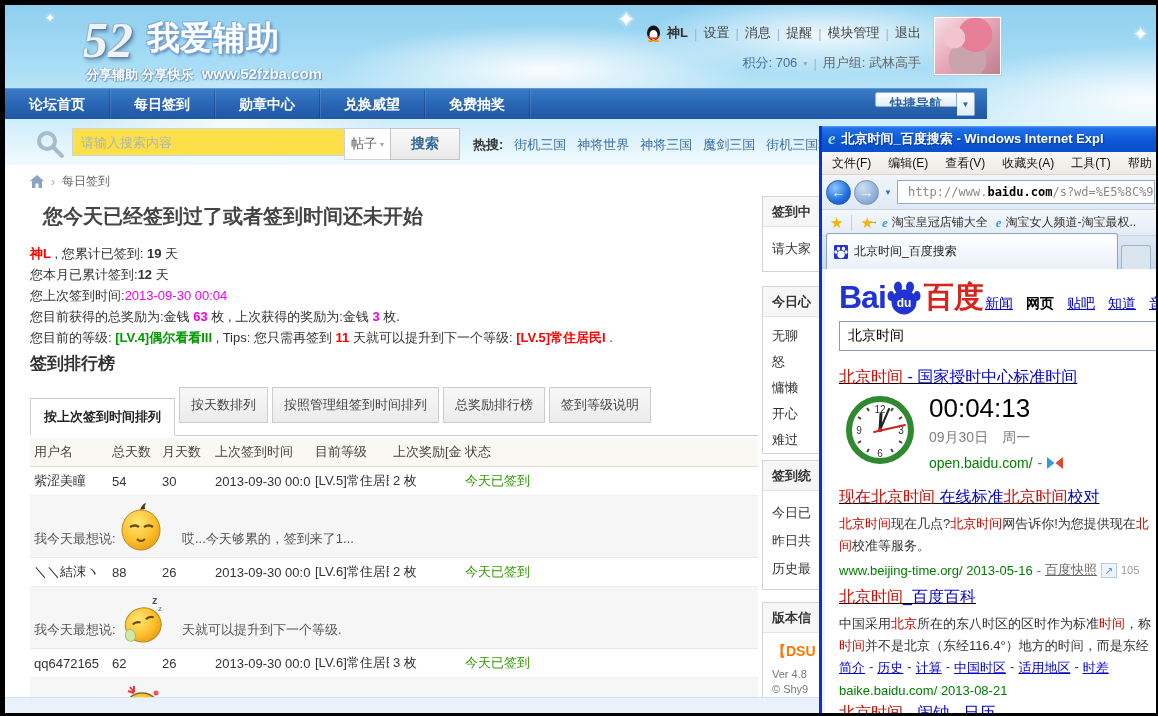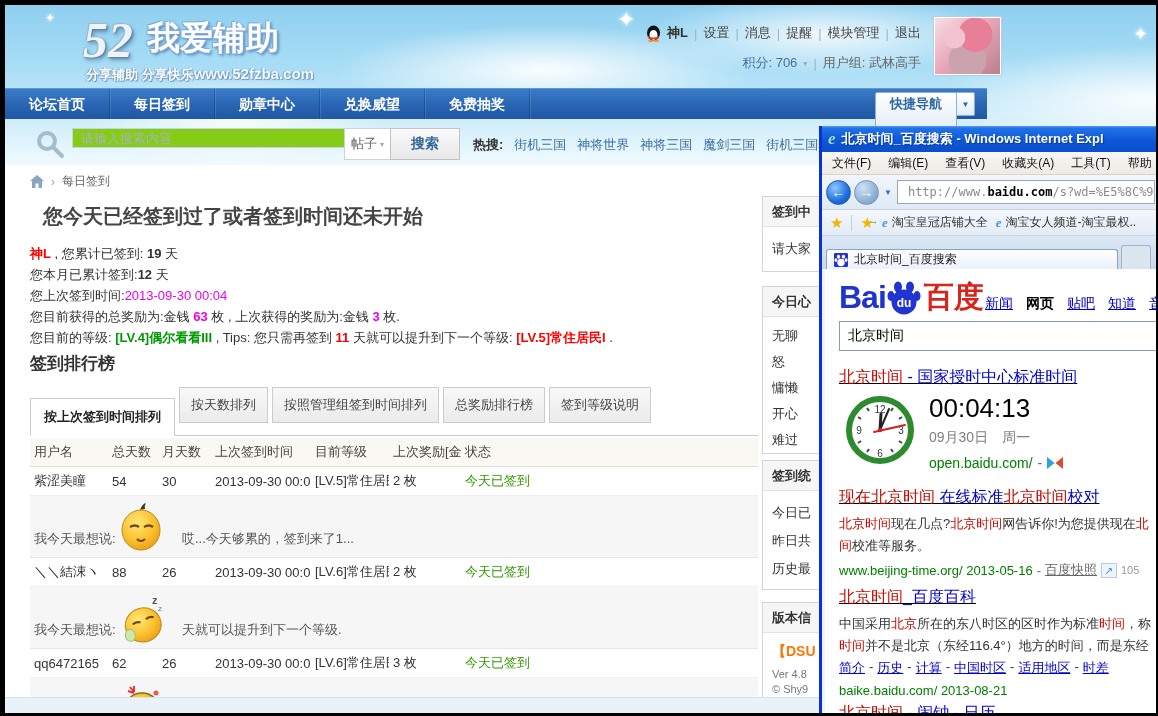--- a/index.html
+++ b/index.html
@@ -31,21 +31,21 @@
     font-family:"Liberation Serif","DejaVu Serif",serif;
     font-style:italic; font-weight:bold; font-size:50px; color:#eef3f8;
     text-shadow:-1px -1px 0 #9fb6cc, 1px 1px 2px #5a7a9a, 2px 3px 4px rgba(40,80,120,.5);
   }
   .logo-title {
     font-size:33px; font-weight:bold; color:#fff; margin-left:14px; vertical-align:8px;
     text-shadow:-1px -1px 0 #7fa8d8, 1px 1px 0 #7fa8d8, -1px 1px 0 #7fa8d8, 2px 2px 3px #5580b5;
   }
   .logo-sub { position:absolute; left:81px; top:60px; font-size:13px; font-weight:bold; color:#fff;
     text-shadow:1px 1px 1px #6f95c0, -1px 0 1px #6f95c0; }
-  .logo-url { font-size:15px; color:#f4fbff; }
+  .logo-url { font-size:15px; margin-left:8px; color:#f4fbff; }
 
   
   .user-line1 { position:absolute; top:19px; right:235px; font-size:13px; color:#444; display:flex; align-items:center; gap:6px; }
   .user-line1 .sep, .user-line2 .sep { color:#9fb6c8; }
   .user-name { font-weight:bold; color:#333; }
   .ulink { color:#444; cursor:pointer; }
   .user-line2 { position:absolute; top:49px; right:235px; font-size:13px; color:#666; display:flex; align-items:center; gap:6px; }
   .score-val { color:#486f9e; }
   .mini-arrow { font-size:8px; color:#9aa7b5; }
   .avatar {
@@ -63,33 +63,33 @@
     position:absolute; left:0; top:83px; width:982px; height:31px;
     background:linear-gradient(180deg,#3a7cc8 0%,#2a66b4 50%,#1f57a4 100%);
     border-top:1px solid #5e97d6; display:flex; align-items:stretch;
   }
   .nav-item {
     padding:0 24px; line-height:30px; color:#fff; font-weight:bold; font-size:14px;
     border-right:1px solid rgba(0,20,60,.25); box-shadow:1px 0 0 rgba(255,255,255,.12); cursor:pointer;
   }
   .quicknav { position:absolute; right:12px; top:3px; display:flex; }
   .quicknav-btn {
-    height:40px; line-height:22px; padding:0 14px; font-size:13px; font-weight:bold; color:#2d66a5;
+    height:15px; line-height:22px; padding:0 14px; font-size:13px; font-weight:bold; color:#2d66a5;
     background:linear-gradient(180deg,#ffffff,#e2ecf7); border:1px solid #8fb0d4; border-radius:2px 0 0 2px; cursor:pointer;
   }
   .quicknav-arrow {
     width:18px; height:24px; border:1px solid #8fb0d4; border-left:none; border-radius:0 2px 2px 0;
     background:linear-gradient(180deg,#ffffff,#e2ecf7); color:#2d66a5; font-size:8px; text-align:center; line-height:24px; cursor:pointer;
   }
 
   
   .mag-icon { position:absolute; left:30px; top:124px; }
   .search-input {
-    position:absolute; left:67px; top:123px; width:272px; height:20px;
-    border:1px solid #c9d4dd; border-right:none; background:#84cc16; padding:0 8px;
+    position:absolute; left:67px; top:123px; width:272px; height:28px;
+    border:1px solid #c9d4dd; border-right:none; background:#fde047; padding:0 8px;
     font-size:13px; color:#333; font-family:inherit; outline:none;
   }
   .search-input::placeholder { color:#a9b4bd; }
   .search-scope {
     position:absolute; left:339px; top:123px; width:46px; height:32px; background:#fff;
     border:1px solid #c9d4dd; border-right:none; font-size:13px; color:#666;
     display:flex; align-items:center; justify-content:center; gap:3px; cursor:pointer;
   }
   .search-btn {
     position:absolute; left:385px; top:123px; width:70px; height:32px;
@@ -170,21 +170,21 @@
   .addr-domain { color:#000; font-weight:bold; }
   .ie-fav { height:26px; background:linear-gradient(180deg,#f4f7fb,#e3ecf6); border-bottom:1px solid #c8d4e2;
     display:flex; align-items:center; gap:8px; padding:0 8px; font-size:12px; color:#333; overflow:hidden; }
   .fav-star { color:#f5b400; font-size:15px; cursor:pointer; }
   .fav-add { position:relative; cursor:pointer; }
   .fav-add .plus { position:absolute; right:-4px; top:2px; color:#3aa32a; font-size:9px; font-weight:bold; }
   .fav-sep { width:1px; height:16px; background:#c2cfdd; }
   .fav-item { display:flex; align-items:center; gap:4px; cursor:pointer; }
   .e-small { font-size:13px; color:#3f9fe0; }
   .ie-tabs { height:33px; background:linear-gradient(180deg,#dce8f5,#c7d9ee); display:flex; align-items:flex-end; padding:4px 4px 0 4px; gap:3px; }
-  .ie-tab { width:292px; height:20px; background:linear-gradient(180deg,#ffffff,#e9f1fa); border:1px solid #8aa4c0; border-bottom:none;
+  .ie-tab { width:292px; height:36px; background:linear-gradient(180deg,#ffffff,#e9f1fa); border:1px solid #8aa4c0; border-bottom:none;
     border-radius:3px 3px 0 0; display:flex; align-items:center; gap:6px; padding:0 7px; font-size:12px; color:#222; cursor:pointer; }
   .ie-tab-stub { width:30px; height:24px; background:#dbe5f0; border:1px solid #9fb4cb; border-bottom:none; border-radius:3px 3px 0 0; cursor:pointer; }
   .ie-content { position:absolute; left:3px; top:143px; right:0; bottom:0; background:#fff; overflow:hidden; }
 
   
   .bd-logo { position:absolute; left:14px; top:8px; display:flex; align-items:center;text-align:center; }
   .bd-bai { font-size:32px; font-weight:bold; color:#2133d0; letter-spacing:-1px; }
   .bd-cn { font-size:30px; font-weight:bold; color:#d9241c; margin-left:2px; }
   .bd-nav { position:absolute; left:160px; top:26px; display:flex; gap:13px; font-size:14px; }
   .bd-nav-link { color:#0000cc; text-decoration:underline; cursor:pointer; }

